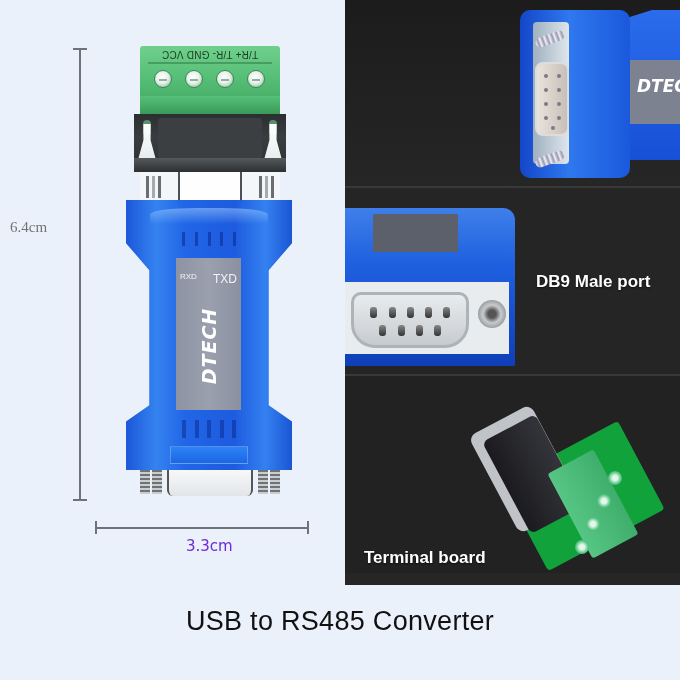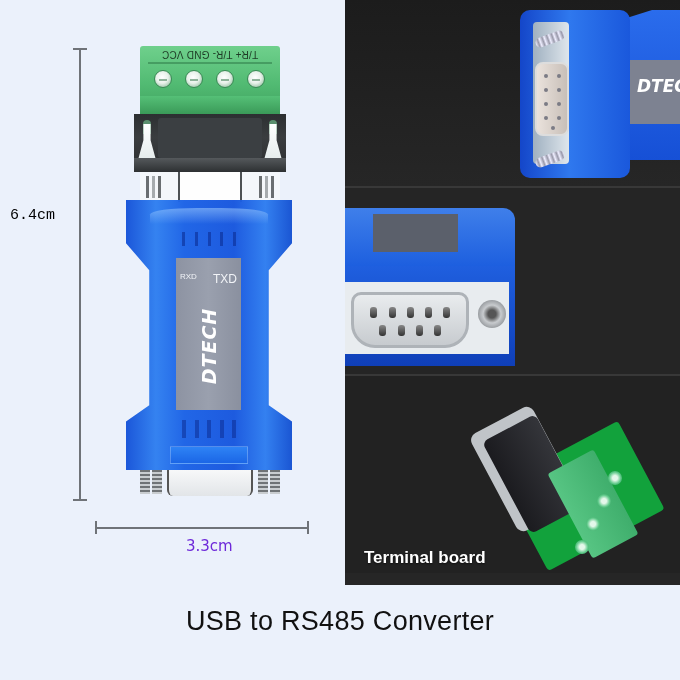--- a/index.html
+++ b/index.html
@@ -7,21 +7,21 @@
   body {
     background: #ebf1fb;
     font-family: "Liberation Sans", sans-serif;
     position: relative;
   }
   .abs { position: absolute; }
 
   
   .dim-v-line { left: 79px; top: 48px; width: 1.5px; height: 452px; background: #6f7378; }
   .dim-v-cap  { left: 73px; width: 14px; height: 1.5px; background: #6f7378; }
-  .dim-v-label { left: 10px; top: 207px; font-size: 15px; color: #000000; font-family: Liberation Mono, monospace; }
+  .dim-v-label { left: 10px; top: 219px; font-size: 15px; color: #737373; font-family: Liberation Serif, serif; }
 
   .dim-h-line { left: 95px; top: 527px; width: 213px; height: 1.5px; background: #6f7378; }
   .dim-h-cap  { top: 521px; width: 1.5px; height: 13px; background: #6f7378; }
   .dim-h-label { left: 186px; top: 537px; font-size: 15px; color: #6d28d9; font-family: "DejaVu Sans", sans-serif; }
 
   
   .terminal-block {
     left: 140px; top: 46px; width: 140px; height: 68px;
     background: linear-gradient(180deg, #6fd08c 0%, #52bb73 55%, #3fa25e 100%);
     border-radius: 3px 3px 0 0;
@@ -235,20 +235,21 @@
         <span class="mp-pin" style="left:35px;top:12px"></span>
       <span class="mp-pin" style="left:53px;top:12px"></span>
         <span class="mp-pin" style="left:71px;top:12px"></span>
       <span class="mp-pin" style="left:89px;top:12px"></span>
       <span class="mp-pin" style="left:25px;top:30px"></span>
         <span class="mp-pin" style="left:44px;top:30px"></span>
       <span class="mp-pin" style="left:62px;top:30px"></span>
         <span class="mp-pin" style="left:80px;top:30px"></span>
     </div>
     <div class="mp-nut"></div>
+    <div class="feature-label" style="left:191px;top:84px">DB9 Male port</div>
   </div>
 
   <div class="divider" style="top:374px"></div>
 
   <div class="panel-section sec-3">
     <div class="tb-pcb"></div>
     <div class="tb-dsub-shell"></div>
     <div class="tb-dsub-black"></div>
     <div class="tb-terminal"></div>
     <div class="tb-screw" style="left:263px;top:95px"></div>

